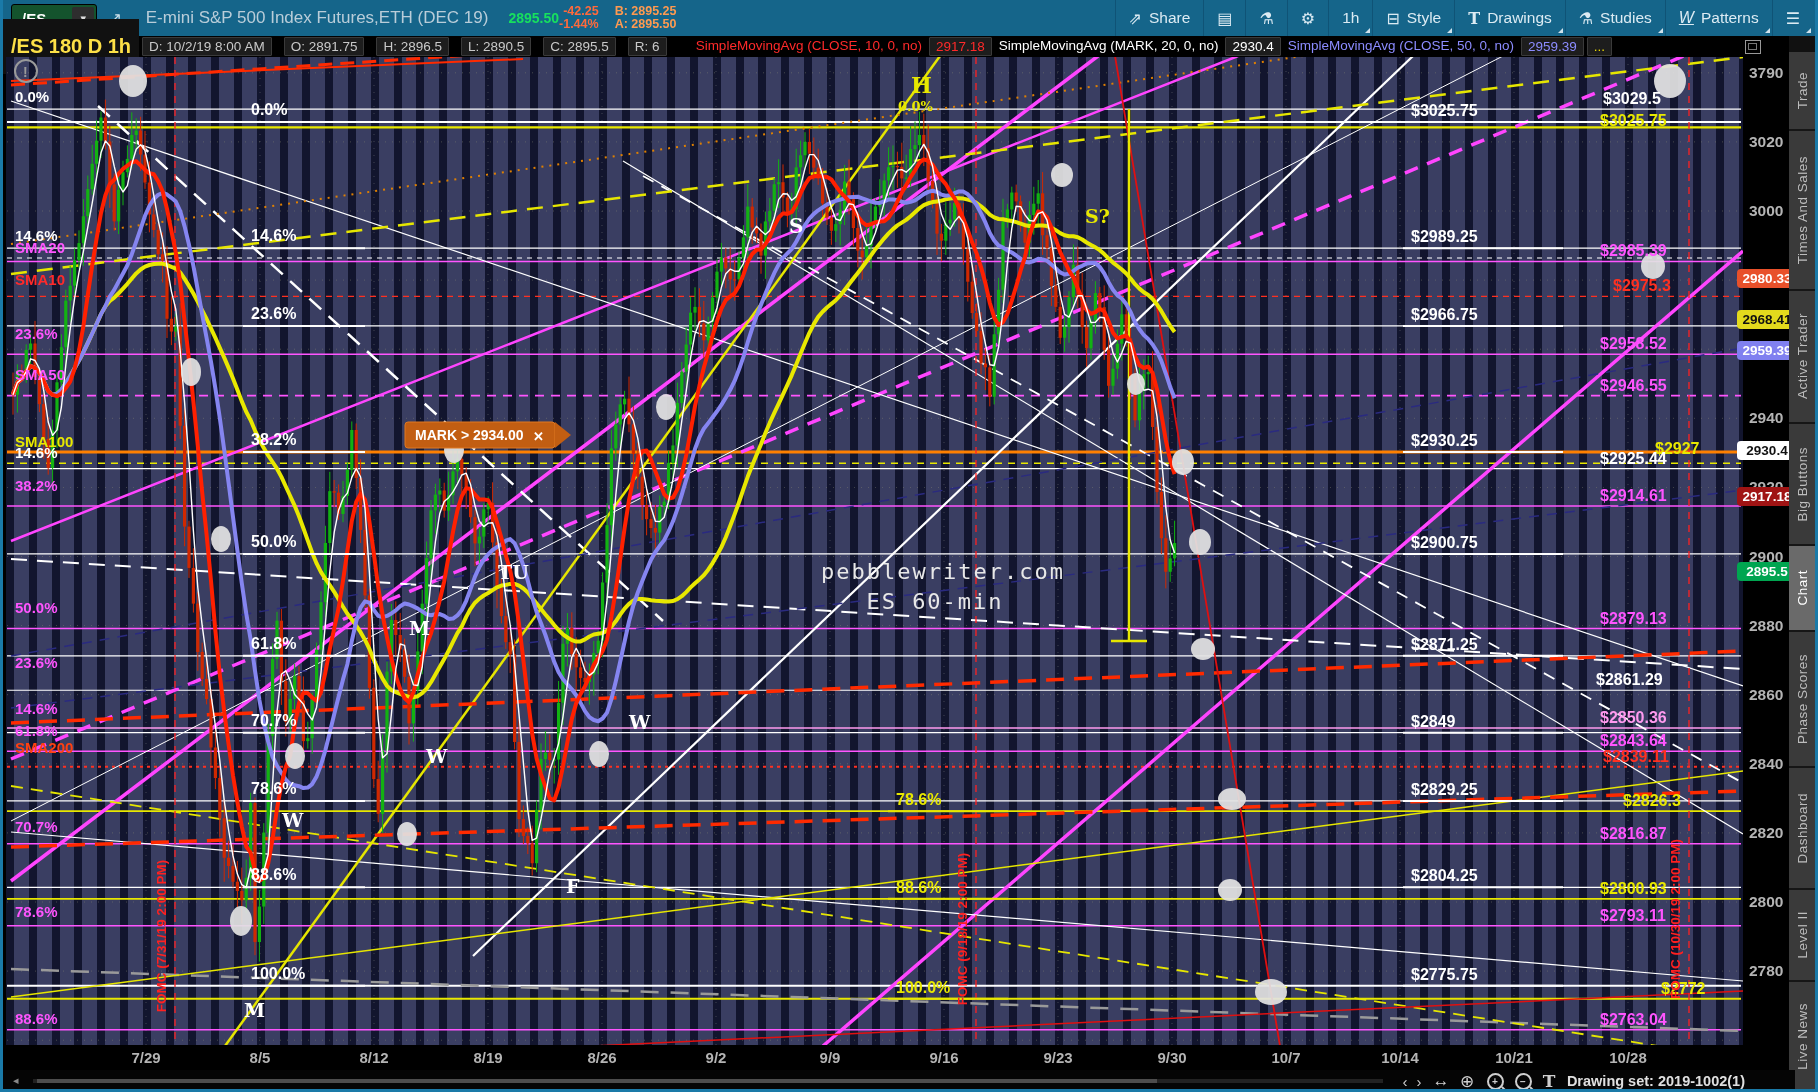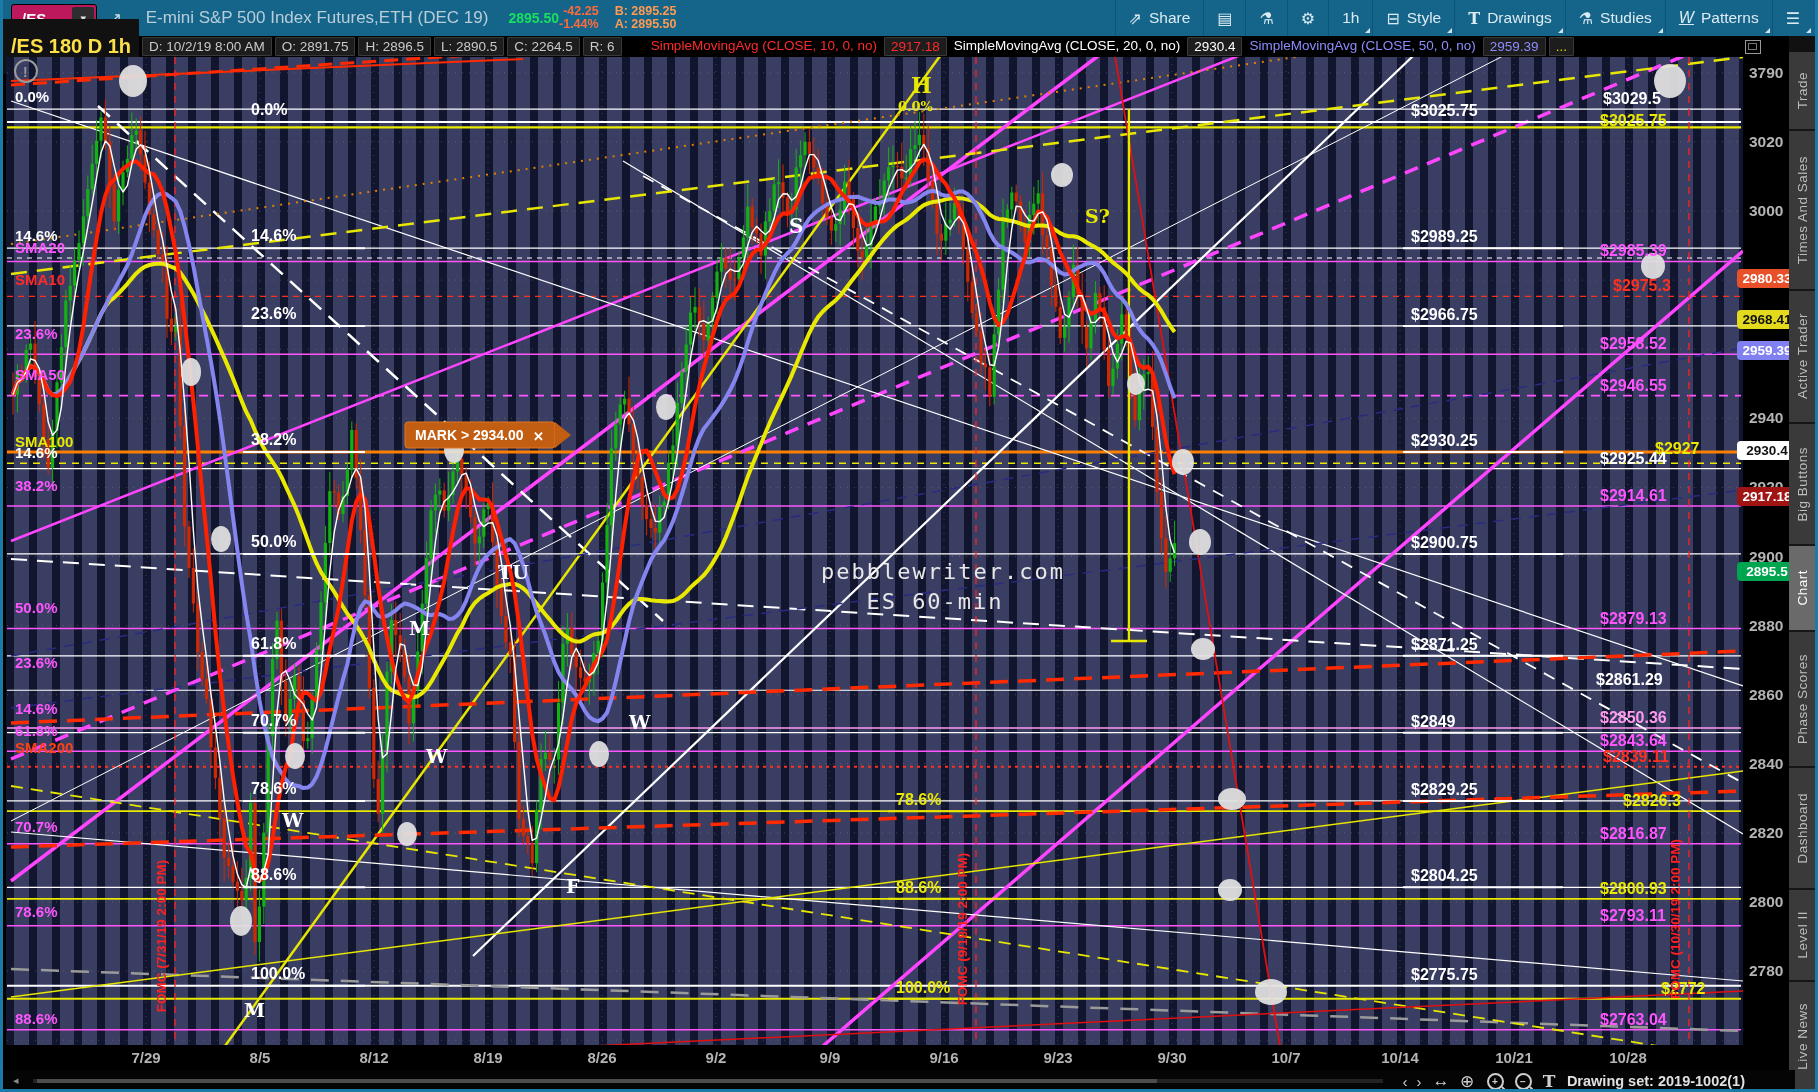--- a/index.html
+++ b/index.html
@@ -1,20 +1,20 @@
 <!DOCTYPE html>
 <html><head>
 <meta charset="utf-8">
 <style>
   html,body{margin:0;padding:0;background:#000;}
   .app{position:relative;width:1818px;height:1092px;background:#000;overflow:hidden;
        font-family:"Liberation Sans",sans-serif;border-left:3px solid #1a7aa8;border-right:3px solid #1a7aa8;border-bottom:3px solid #1a7aa8;box-sizing:border-box;}
   
   .topbar{position:absolute;left:0;top:0;width:100%;height:36px;background:#15658a;display:flex;align-items:center;color:#cfe2ec;}
-  .symbox{display:flex;align-items:center;background:#be185d;border:1px solid #000;border-radius:3px;margin-left:8px;height:26px;}
+  .symbox{display:flex;align-items:center;background:#14532d;border:1px solid #000;border-radius:3px;margin-left:8px;height:26px;}
   .symbox .sym{color:#fff;font-weight:bold;font-size:15px;padding:0 26px 0 10px;}
   .symbox .caret{width:22px;height:22px;background:#2e2e2e;border-radius:2px;margin-right:2px;color:#ddd;font-size:11px;
                  display:flex;align-items:center;justify-content:center;}
   .linkico{margin:0 10px 0 12px;color:#cfe2ec;font-size:15px;}
   .t-title{font-size:17px;color:#b9cdd9;margin-left:14px;white-space:nowrap;}
   .t-last{color:#17e05e;font-weight:bold;font-size:14px;margin-left:20px;}
   .t-chg{display:flex;flex-direction:column;align-items:flex-end;margin-left:0;line-height:13px;font-size:12.5px;color:#ff6a3c;font-weight:bold;}
   .t-ba{display:flex;flex-direction:column;align-items:flex-start;margin-left:16px;line-height:13px;font-size:12.5px;color:#ff9a50;font-weight:bold;}
   .t-spacer{flex:1;}
   .tbtn{position:relative;display:flex;align-items:center;gap:7px;padding:0 13px;height:36px;border-left:1px solid #0f5376;
@@ -110,32 +110,32 @@
       <span class="ico" style="font-style:italic;text-decoration:underline;">W</span>
       <span>Patterns</span>
     </div>
     <div class="tbtn dd" style="margin-right:2px;">
       <span class="ico">☰</span>
     </div>
   </div>
 
   <div class="chead">
     <span class="symd">/ES 180 D 1h</span>
-    <span id="chips" style="display:flex;gap:3px;">
+    <span id="chips" style="display:flex;gap:12px;">
         <span class="chip">D: 10/2/19 8:00 AM</span>
         <span class="chip">O: 2891.75</span>
         <span class="chip">H: 2896.5</span>
         <span class="chip">L: 2890.5</span>
-        <span class="chip">C: 2264.5</span>
+        <span class="chip">C: 2895.5</span>
         <span class="chip">R: 6</span>
       </span>
     <span id="studies" style="display:flex;gap:3px;margin-left:22px;">
         <span class="studylbl" style="color: rgb(255, 42, 42);">SimpleMovingAvg (CLOSE, 10, 0, no)</span>
         <span class="chip" style="color: rgb(255, 42, 42);">2917.18</span>
-        <span class="studylbl" style="color: rgb(255, 255, 255);">SimpleMovingAvg (CLOSE, 20, 0, no)</span>
+        <span class="studylbl" style="color: rgb(255, 255, 255);">SimpleMovingAvg (MARK, 20, 0, no)</span>
         <span class="chip" style="color: rgb(255, 255, 255);">2930.4</span>
         <span class="studylbl" style="color: rgb(140, 140, 255);">SimpleMovingAvg (CLOSE, 50, 0, no)</span>
         <span class="chip" style="color: rgb(140, 140, 255);">2959.39</span>
       </span>
     <span class="chip" style="color:#e8d800;">...</span>
     <span class="winbtns">
         <span class="wbico"></span>
       </span>
   </div>
 

